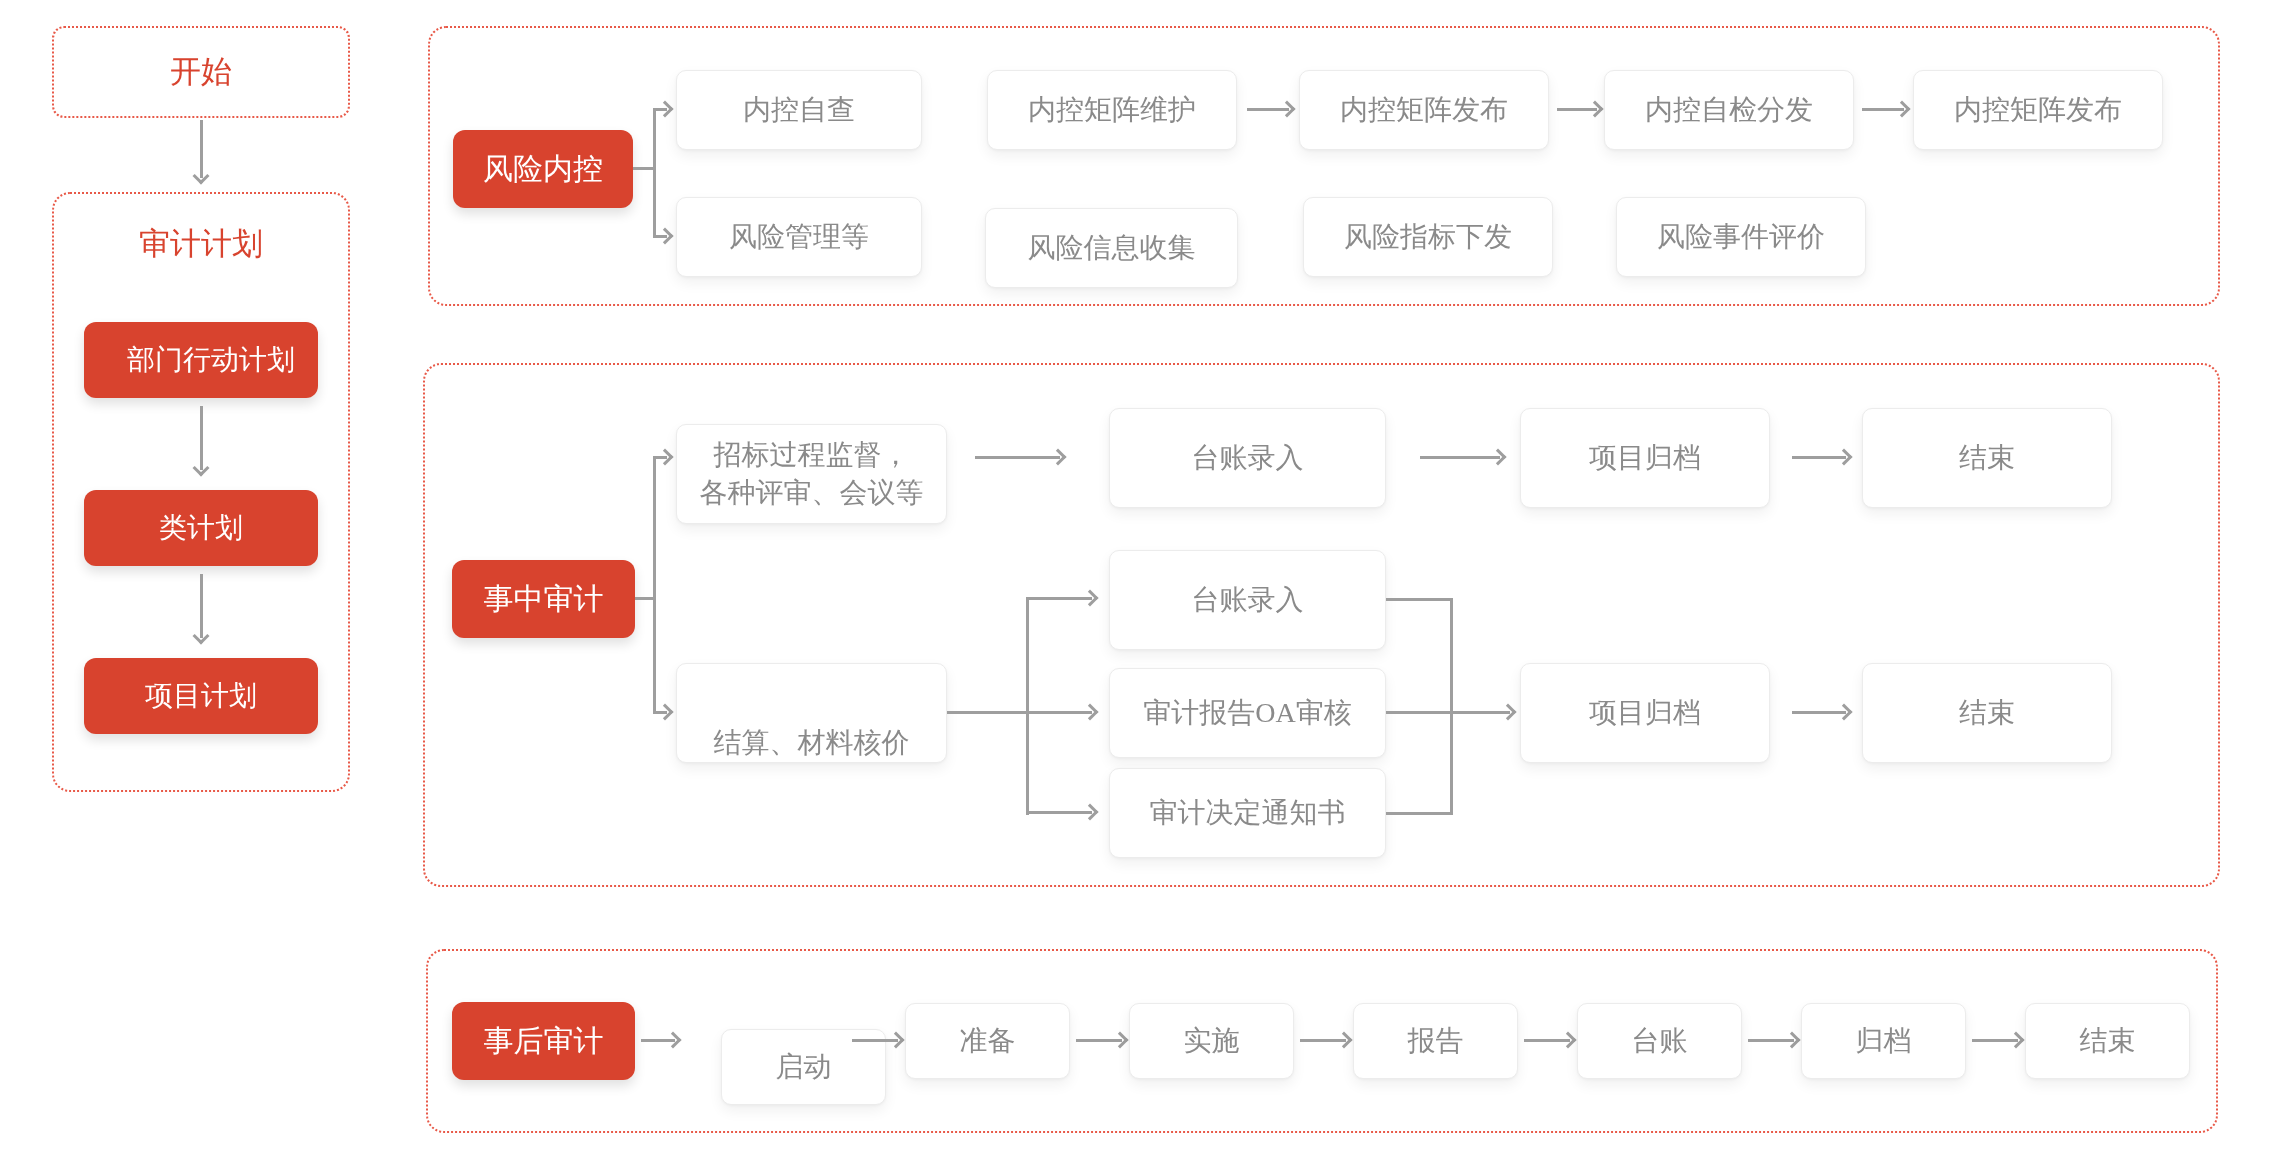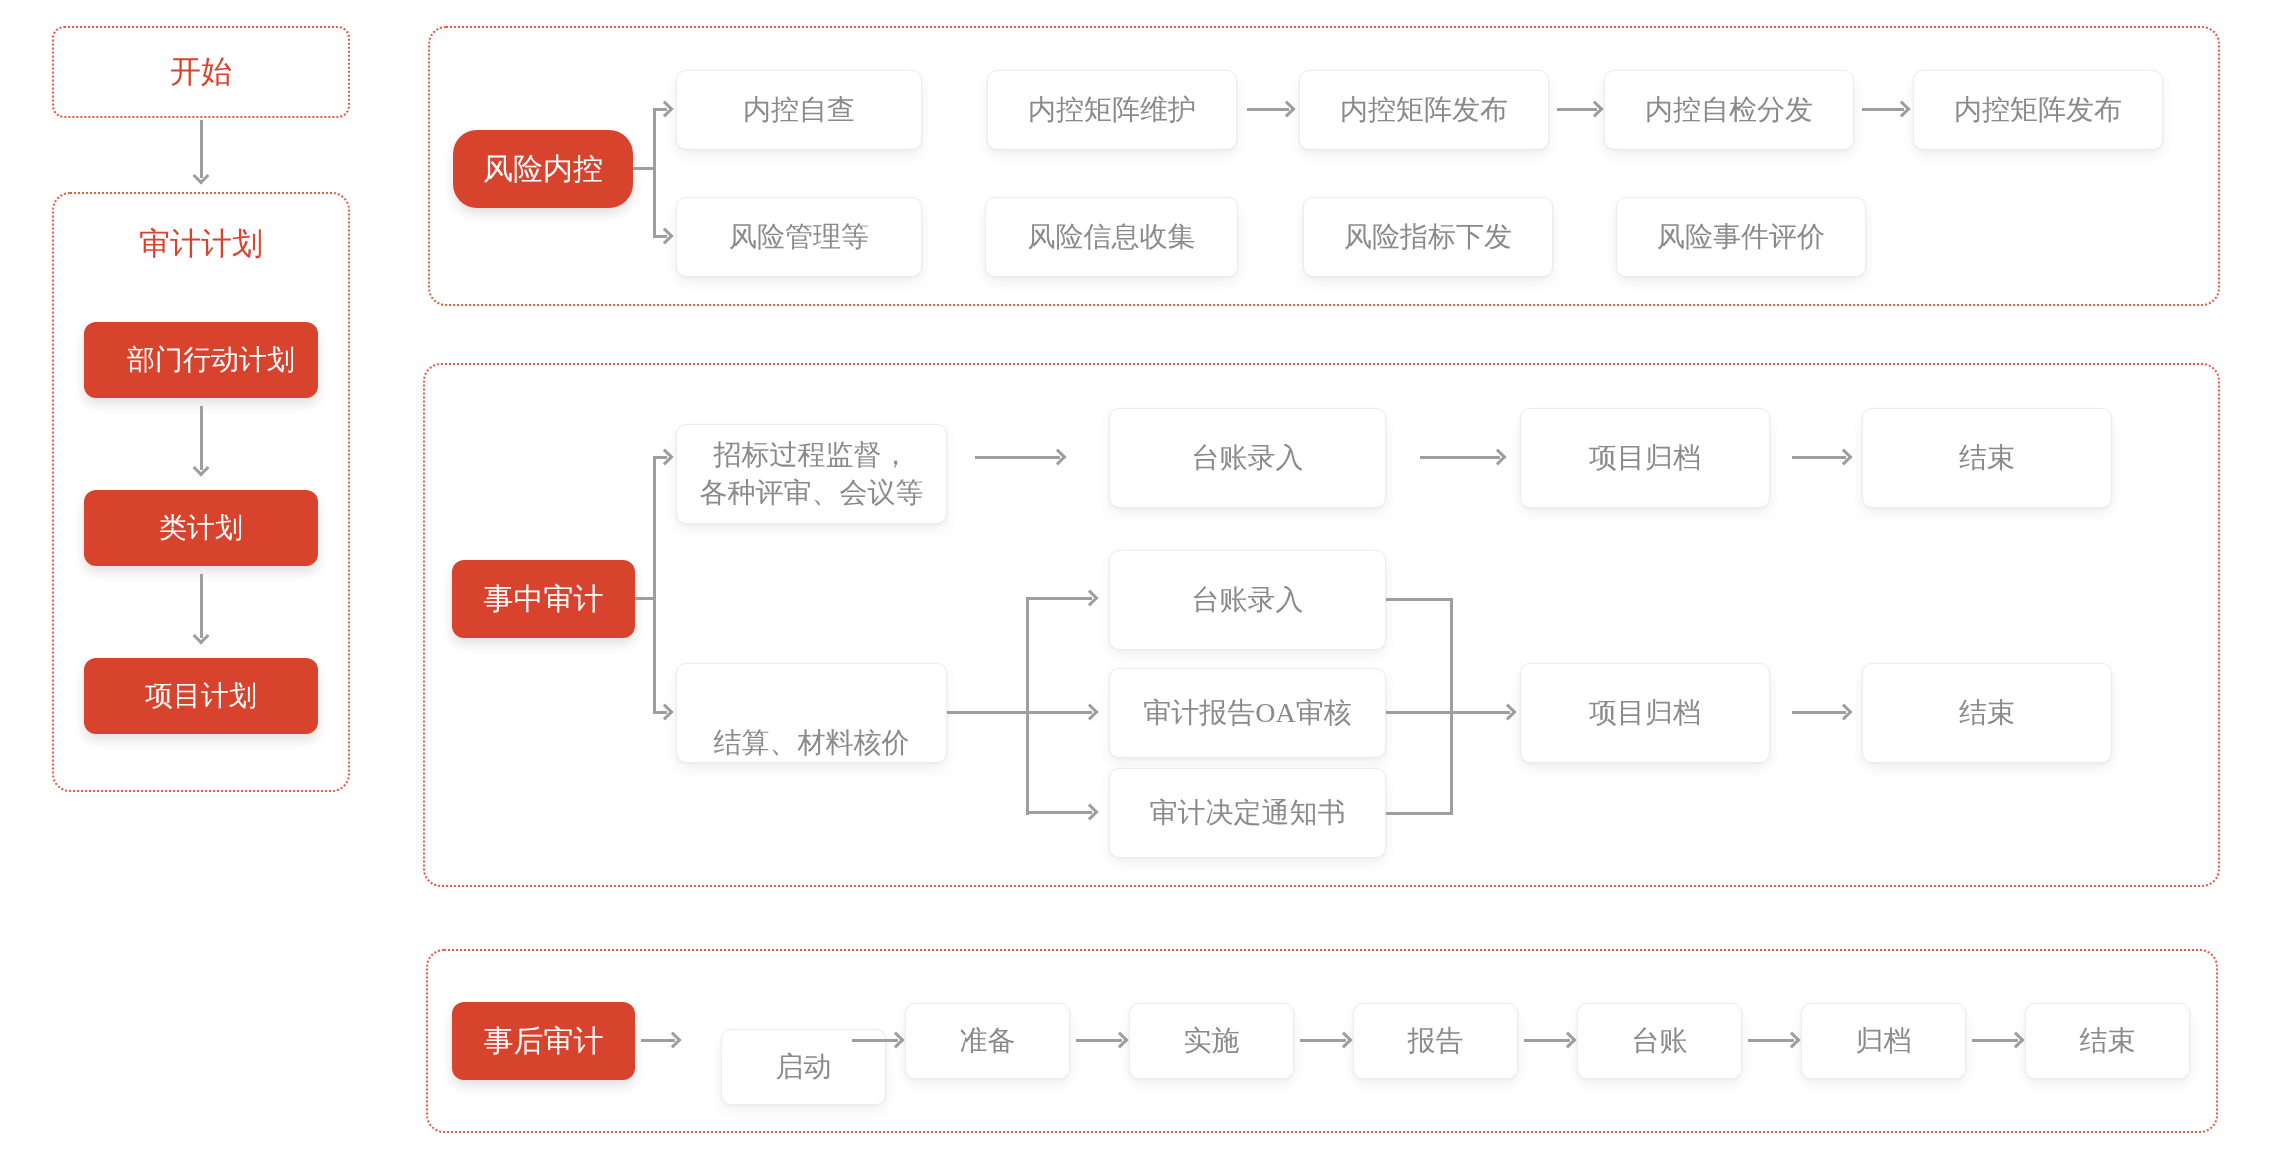--- a/index.html
+++ b/index.html
@@ -61,21 +61,21 @@
 <div class="rbox" style="left:84px;top:490px;width:234px;height:76px;font-size:28px;">
   <span>类计划</span>
 </div>
 <div class="arrow-d" style="left:200px;top:574px;height:64px;"></div>
 <div class="rbox" style="left:84px;top:658px;width:234px;height:76px;font-size:28px;">
   <span>项目计划</span>
 </div>
 
 <div class="dotted" style="left:428px;top:26px;width:1792px;height:280px;"></div>
 
-<div class="rbox" style="left:453px;top:130px;width:180px;height:78px;border-radius:24px;">
+<div class="rbox" style="left:453px;top:130px;width:180px;height:78px;">
   <span>风险内控</span>
 </div>
 
 <div class="hline" style="left:633px;top:167px;width:23px;"></div>
 <div class="vline" style="left:653px;top:109px;height:129px;"></div>
 <div class="arrow-r" style="left:653px;top:108px;width:14px;"></div>
 <div class="arrow-r" style="left:653px;top:235px;width:14px;"></div>
 
 <div class="wbox" style="left:676px;top:70px;width:246px;height:80px;">
   <span>内控自查</span>
@@ -92,21 +92,21 @@
   <span>内控自检分发</span>
 </div>
 <div class="arrow-r" style="left:1862px;top:108px;width:42px;"></div>
 <div class="wbox" style="left:1913px;top:70px;width:250px;height:80px;">
   <span>内控矩阵发布</span>
 </div>
 
 <div class="wbox" style="left:676px;top:197px;width:246px;height:80px;">
   <span>风险管理等</span>
 </div>
-<div class="wbox" style="left:985px;top:197px;width:253px;height:80px;text-align:center;">
+<div class="wbox" style="left:985px;top:208px;width:253px;height:80px;text-align:center;">
   <span>风险信息收集</span>
 </div>
 <div class="wbox" style="left:1303px;top:197px;width:250px;height:80px;">
   <span>风险指标下发</span>
 </div>
 <div class="wbox" style="left:1616px;top:197px;width:250px;height:80px;">
   <span>风险事件评价</span>
 </div>
 
 <div class="dotted" style="left:423px;top:363px;width:1797px;height:524px;"></div>

